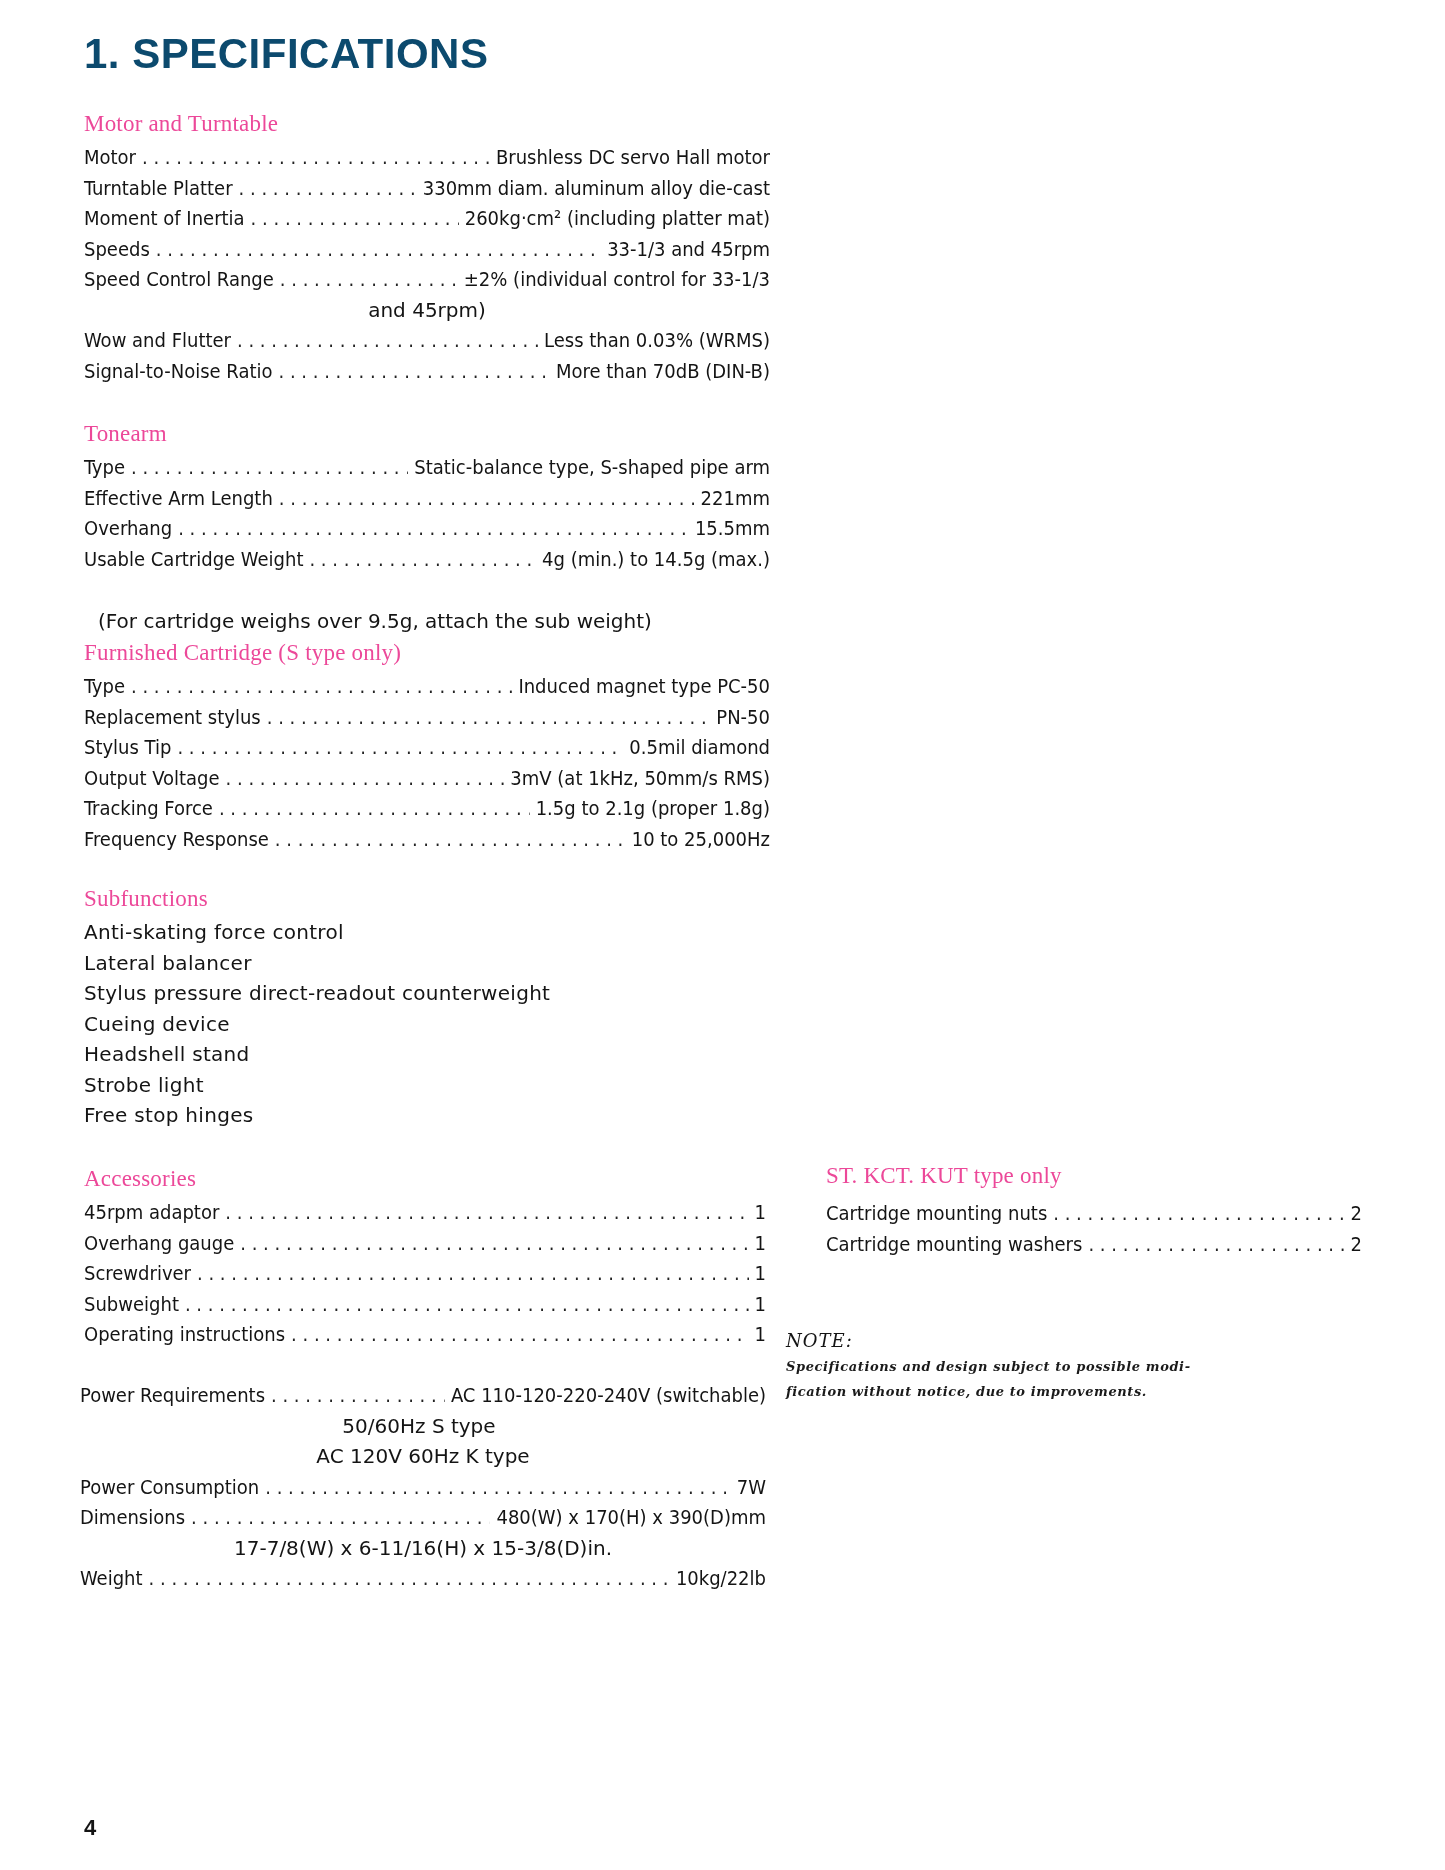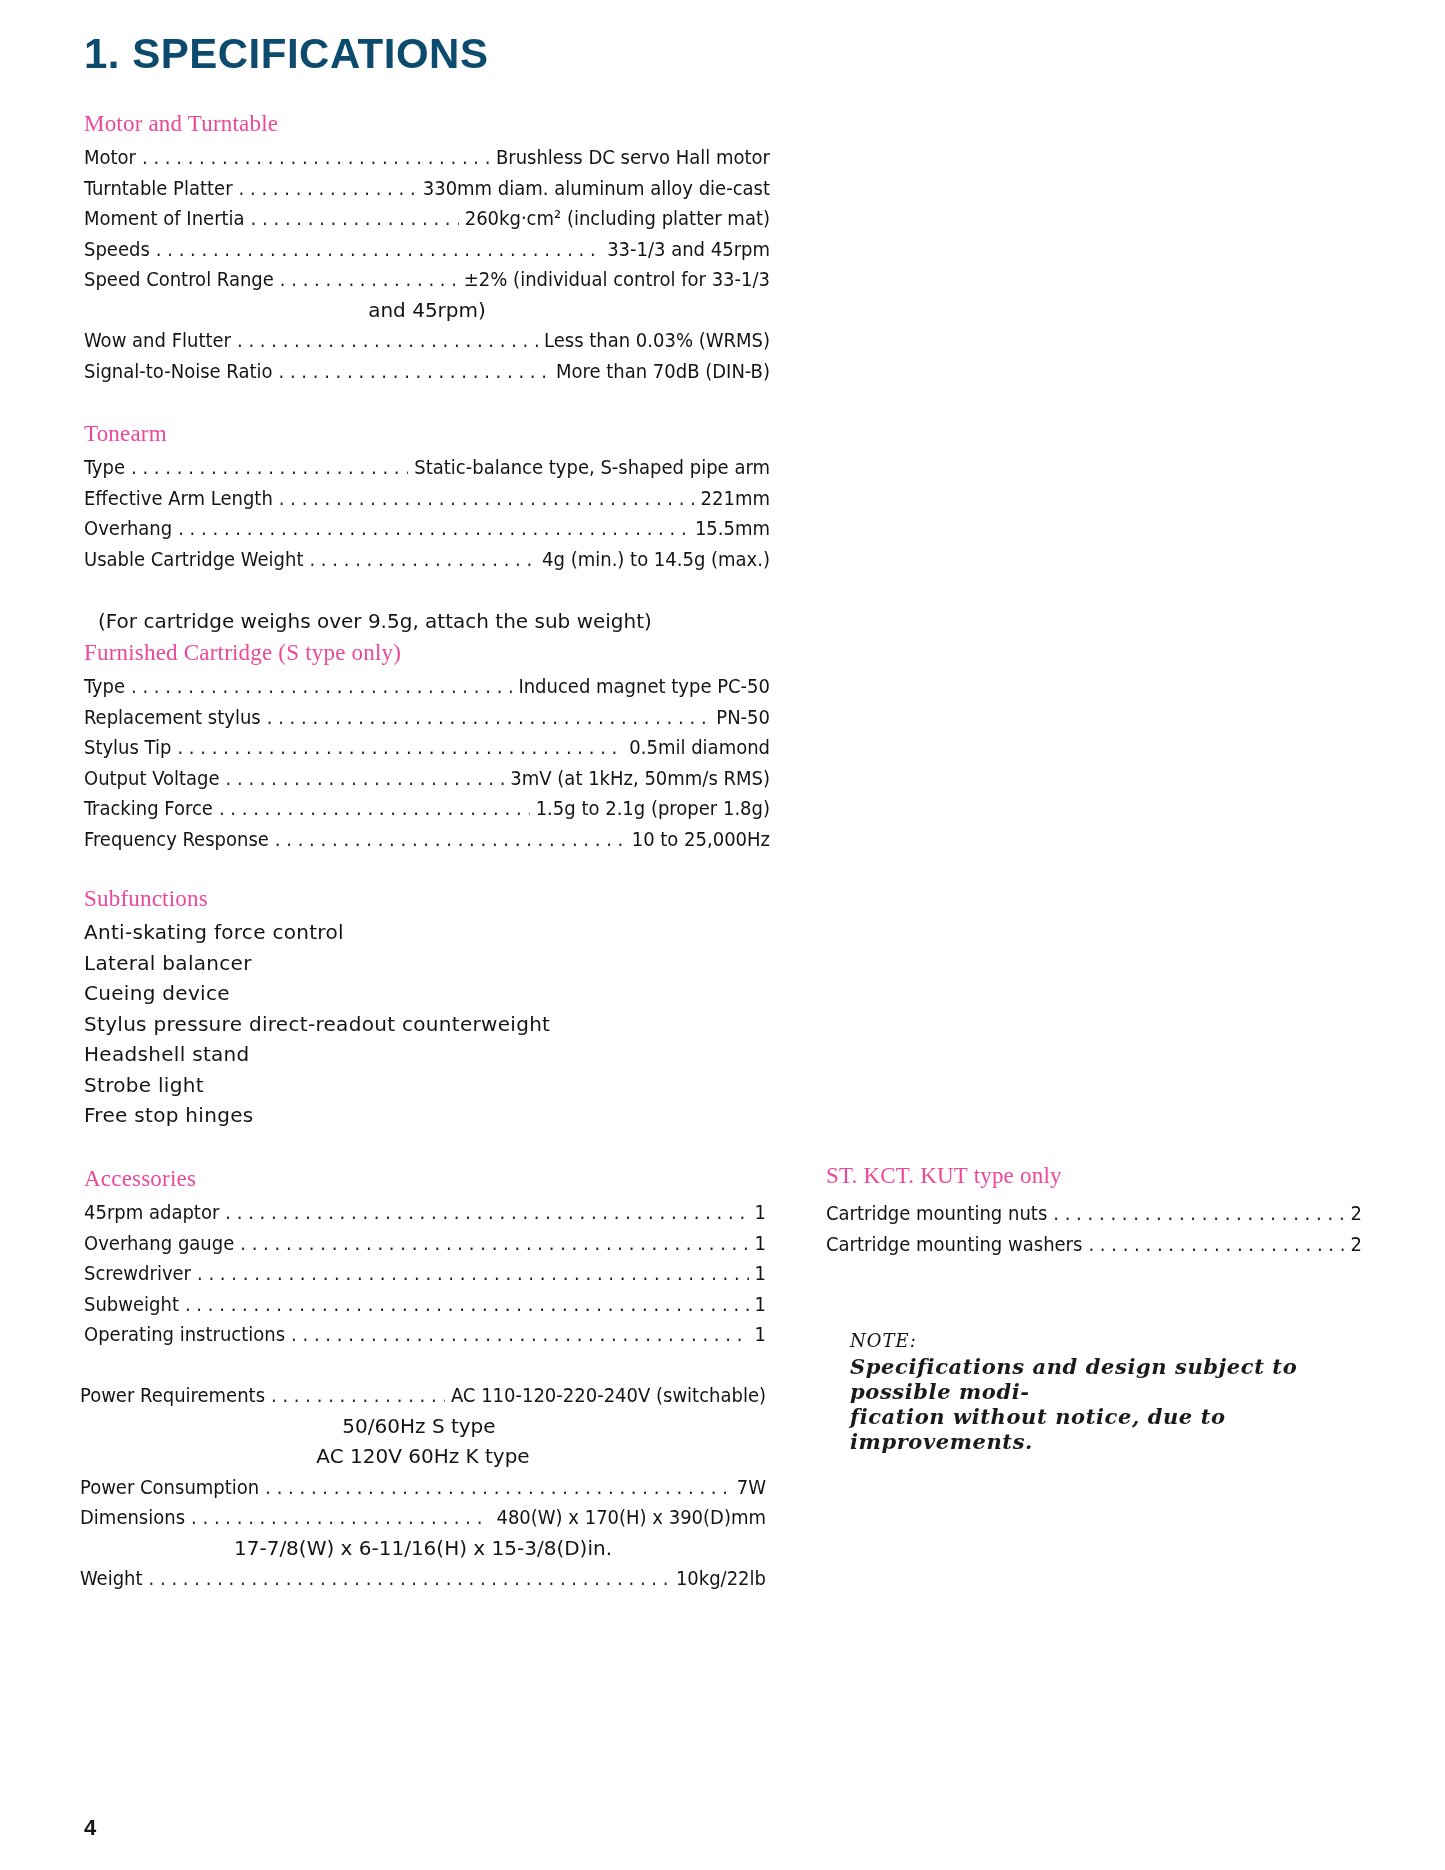--- a/index.html
+++ b/index.html
@@ -41,21 +41,21 @@
   .plain {
     font-family: "DejaVu Sans", sans-serif; font-size: 20px;
     line-height: 30.5px; height: 30.5px; white-space: nowrap; letter-spacing: 0.3px;
   }
   .note-title {
     font-family: "DejaVu Serif", serif; font-style: italic; font-size: 18px;
     letter-spacing: 1px; line-height: 26px;
   }
   .note-body {
     font-family: "DejaVu Serif", serif; font-style: italic; font-weight: bold;
-    font-size: 21px; line-height: 25px; letter-spacing: 0.6px; color: #1a1a1a;
+    font-size: 13px; line-height: 25px; letter-spacing: 0.6px; color: #1a1a1a;
   }
   .page-number {
     position: absolute; left: 84px; top: 1815px;
     font-family: "Liberation Sans", sans-serif; font-weight: bold; font-size: 22px;
   }
 </style>
 </head>
 <body>
 
 <div class="title">1. SPECIFICATIONS</div>
@@ -156,22 +156,22 @@
       <span class="label">Frequency Response</span>
       <span class="leader"></span>
       <span class="value">10 to 25,000Hz</span>
     </div>
 </div>
 
 <div class="section" style="left:84px; top:883px; width:686px;">
   <div class="section-heading">Subfunctions</div>
   <div class="plain">Anti-skating force control</div>
   <div class="plain">Lateral balancer</div>
+  <div class="plain">Stylus pressure direct-readout counterweight</div>
   <div class="plain">Cueing device</div>
-  <div class="plain">Stylus pressure direct-readout counterweight</div>
   <div class="plain">Headshell stand</div>
   <div class="plain">Strobe light</div>
   <div class="plain">Free stop hinges</div>
 </div>
 
 <div class="section" style="left:84px; top:1163px; width:682px;">
   <div class="section-heading">Accessories</div>
   <div class="row">
       <span class="label">45rpm adaptor</span>
       <span class="leader"></span>
@@ -232,19 +232,19 @@
       <span class="leader"></span>
       <span class="value">2</span>
     </div>
   <div class="row">
       <span class="label">Cartridge mounting washers</span>
       <span class="leader"></span>
       <span class="value">2</span>
     </div>
 </div>
 
-<div class="section" style="left:850px; top:1328px; width:540px;">
+<div class="section" style="left:786px; top:1328px; width:540px;">
   <div class="note-title">NOTE:</div>
   <div class="note-body">Specifications and design subject to possible modi-</div>
   <div class="note-body">fication without  notice, due to improvements.</div>
 </div>
 
 <div class="page-number">4</div>
 
 </body></html>

